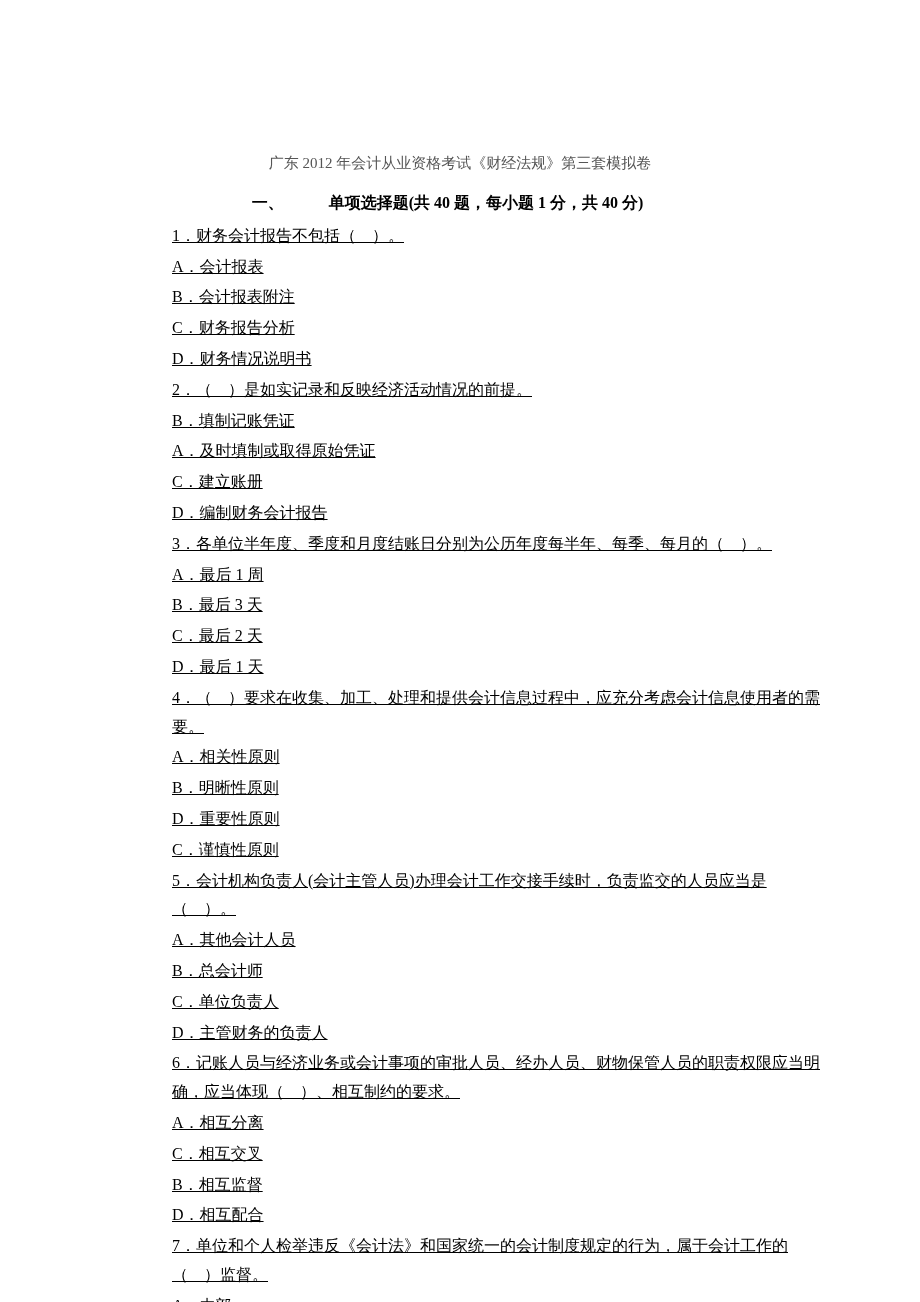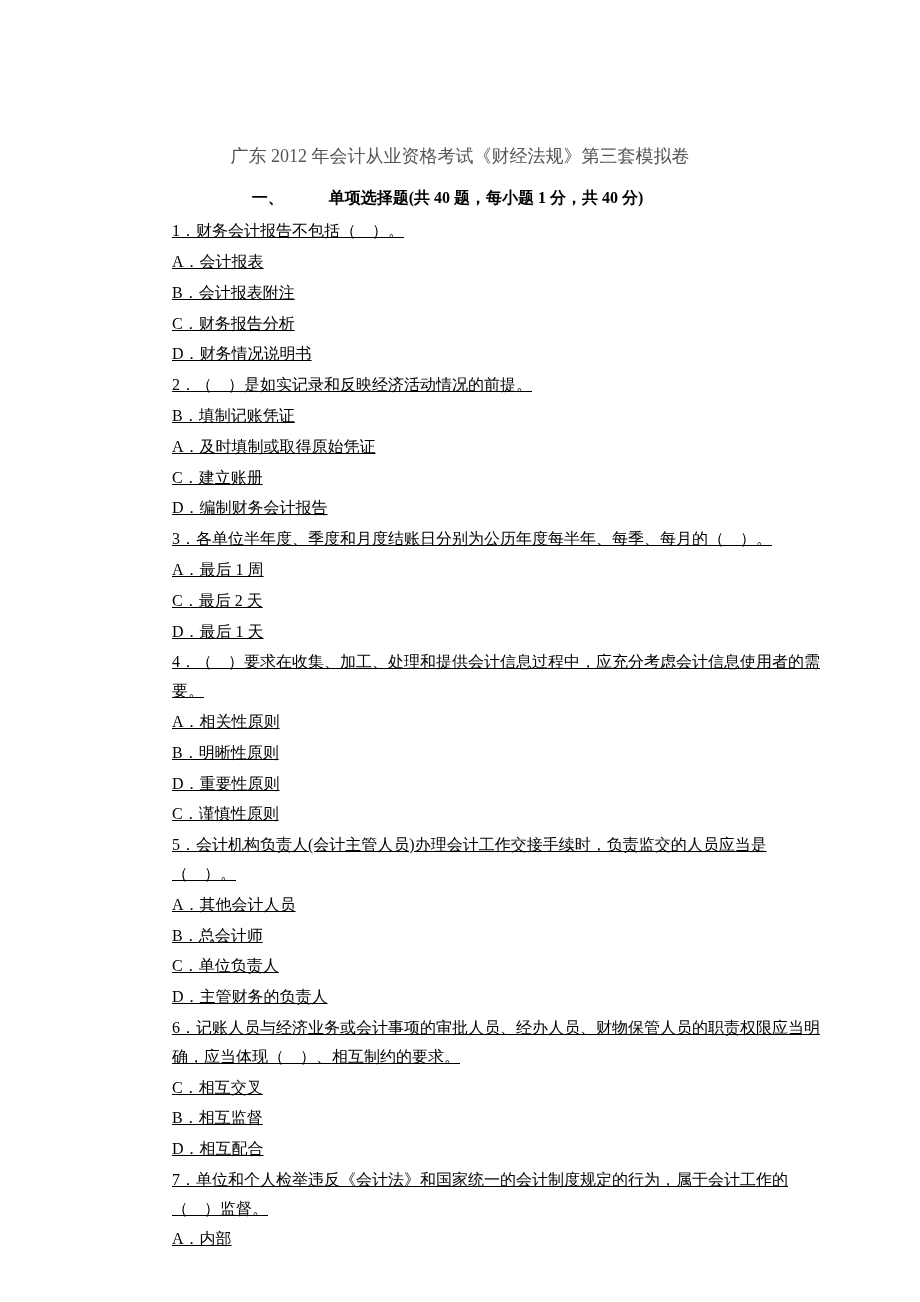--- a/index.html
+++ b/index.html
@@ -11,24 +11,25 @@
       background: #ffffff;
       font-family: "SimSun", "宋体", serif;
       width: 920px;
       padding: 140px 90px 60px 90px;
       font-size: 16px;
       line-height: 1.8;
       color: #000;
     }
     .title {
       text-align: center;
-      font-size: 18px;
+      font-size: 15px;
       color: #555;
       margin-bottom: 12px;
       font-family: "SimSun", "宋体", serif;
+      margin-top: 10px;
     }
     .section-header {
       font-weight: bold;
       margin-bottom: 4px;
       padding-left: 70px;
       text-indent: -70px;
       text-align: center;
     }
     .section-num {
       display: inline-block;
@@ -59,36 +60,38 @@
   <div class="line">D．财务情况说明书</div>
 
   <div class="line">2．（　）是如实记录和反映经济活动情况的前提。</div>
   <div class="line">B．填制记账凭证</div>
   <div class="line">A．及时填制或取得原始凭证</div>
   <div class="line">C．建立账册</div>
   <div class="line">D．编制财务会计报告</div>
 
   <div class="line">3．各单位半年度、季度和月度结账日分别为公历年度每半年、每季、每月的（　）。</div>
   <div class="line">A．最后 1 周</div>
+  <div class="line">B．最后 3 天</div>
   <div class="line">C．最后 2 天</div>
   <div class="line">D．最后 1 天</div>
 
   <div class="line">4．（　）要求在收集、加工、处理和提供会计信息过程中，应充分考虑会计信息使用者的需要。</div>
   <div class="line">A．相关性原则</div>
   <div class="line">B．明晰性原则</div>
   <div class="line">D．重要性原则</div>
   <div class="line">C．谨慎性原则</div>
 
   <div class="line">5．会计机构负责人(会计主管人员)办理会计工作交接手续时，负责监交的人员应当是（　）。</div>
   <div class="line">A．其他会计人员</div>
   <div class="line">B．总会计师</div>
   <div class="line">C．单位负责人</div>
   <div class="line">D．主管财务的负责人</div>
 
   <div class="line">6．记账人员与经济业务或会计事项的审批人员、经办人员、财物保管人员的职责权限应当明确，应当体现（　）、相互制约的要求。</div>
+  <div class="line">A．相互分离</div>
   <div class="line">C．相互交叉</div>
   <div class="line">B．相互监督</div>
   <div class="line">D．相互配合</div>
 
   <div class="line">7．单位和个人检举违反《会计法》和国家统一的会计制度规定的行为，属于会计工作的（　）监督。</div>
   <div class="line">A．内部</div>
 
 </div>
 
 </body></html>

